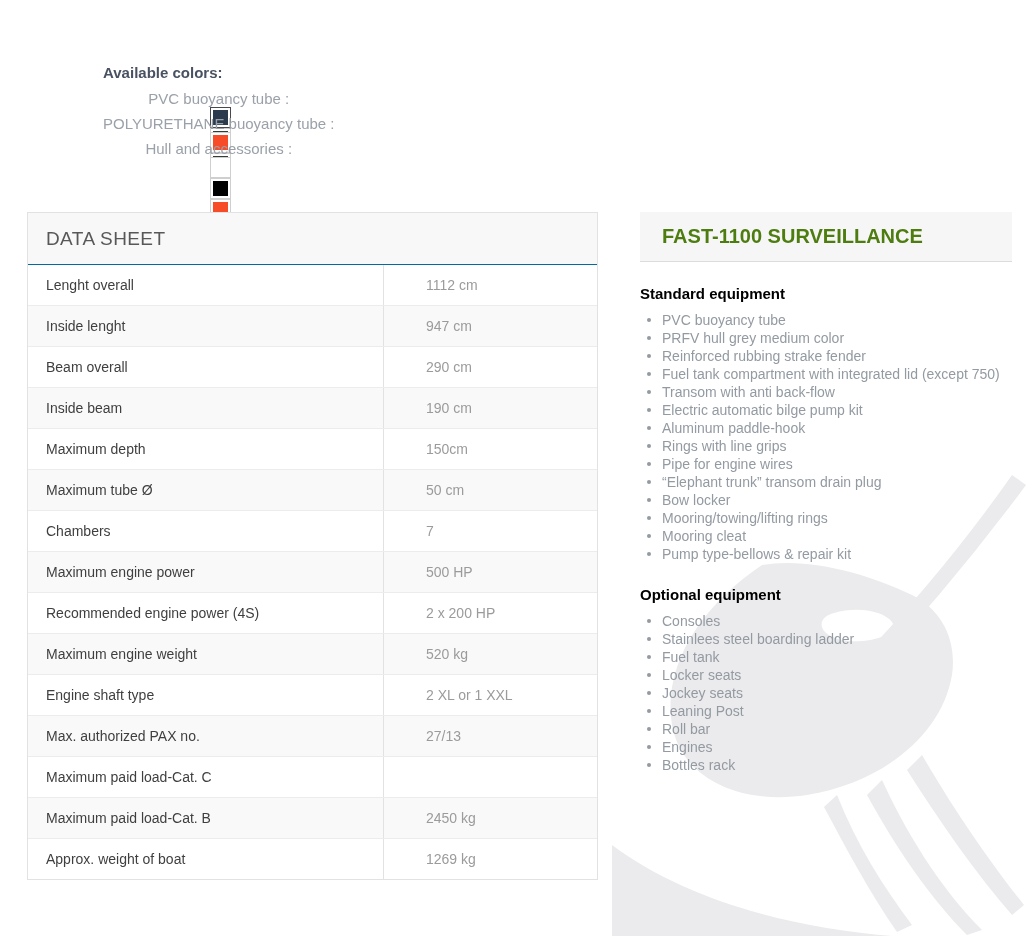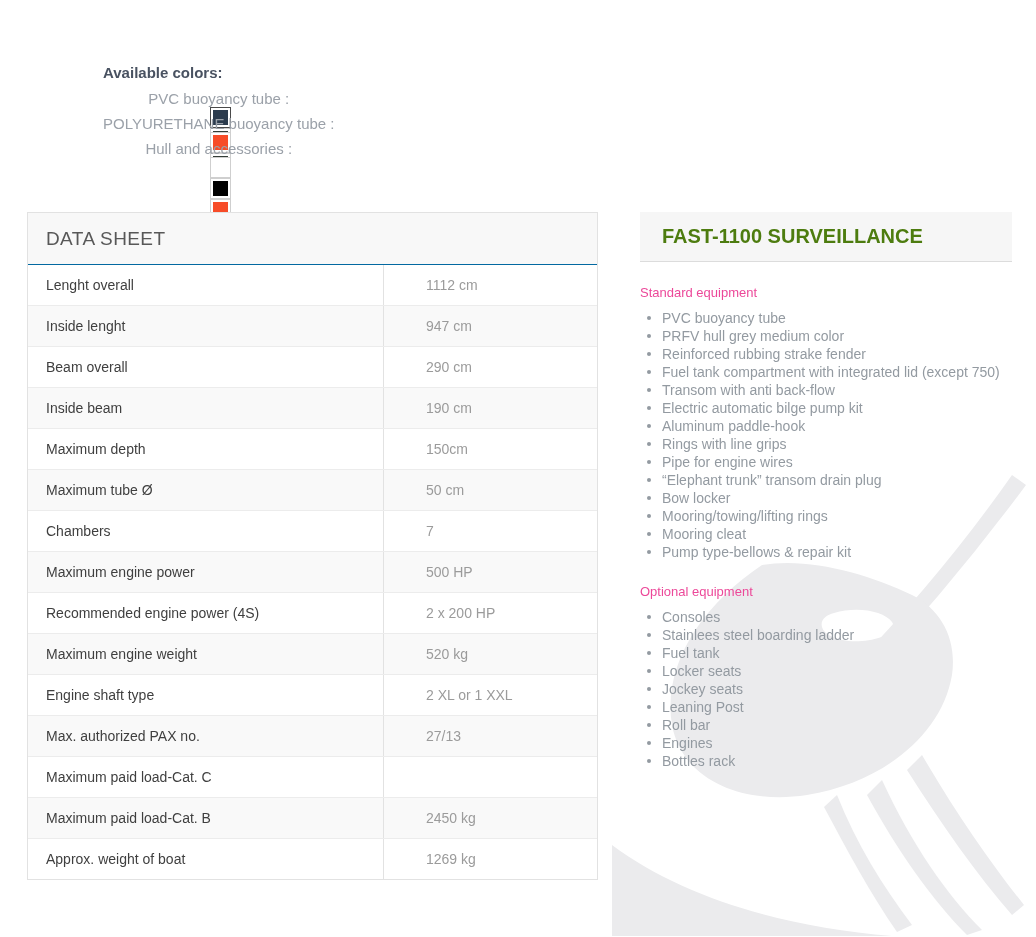--- a/index.html
+++ b/index.html
@@ -31,21 +31,21 @@
   .ds-row:nth-child(even) { background:#f9f9f9; }
   .ds-label { width:356px; box-sizing:border-box; padding-left:18px; display:flex; align-items:center;
               font-size:14px; color:#3f3f3f; border-right:1px solid #e2e2e2; }
   .ds-value { flex:1; padding-left:18px; display:flex; align-items:center;
               font-size:14px; color:#9b9b9b; }
 
   
   .panel { position:absolute; left:640px; top:212px; width:372px; z-index:2; }
   .panel-title { background:#f6f6f6; border-bottom:1px solid #dcdcdc; height:49px; line-height:49px;
                  padding-left:22px; font-size:20px; font-weight:600; color:#4d7c0f; }
-  .eq-heading { margin:23px 0 9px 0; font-size:13px; font-weight:normal; color:#ec4899; }
+  .eq-heading { margin:23px 0 9px 0; font-size:15px; font-weight:bold; color:#000000; }
   .eq-list { list-style:none; margin:0 0 4px 0; padding:0; }
   .eq-list li { position:relative; font-size:14px; line-height:18px; color:#939aa1; padding-left:22px; }
   .eq-list li::before { content:""; position:absolute; left:7px; top:7px; width:4px; height:4px;
                         border-radius:50%; background:#939aa1; }
 </style>
 </head>
 <body>
 
 <div class="page">
 

